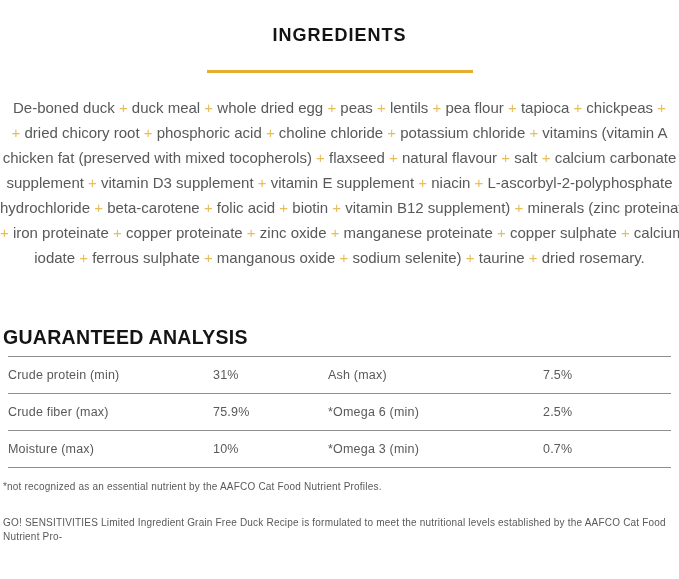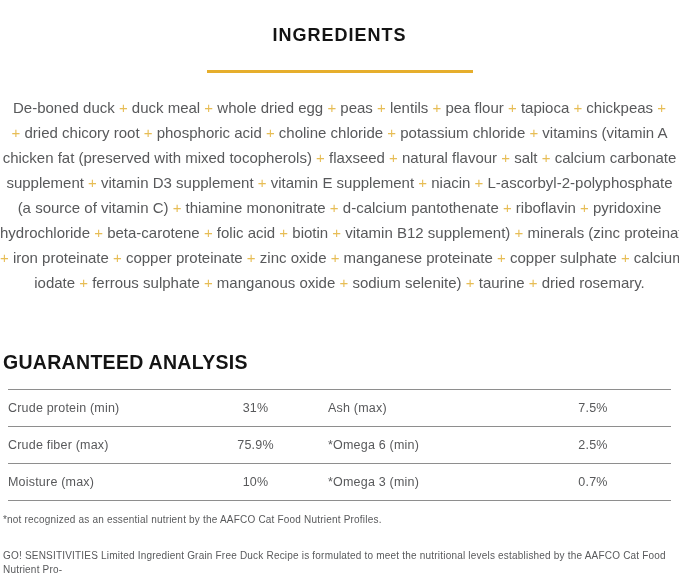--- a/index.html
+++ b/index.html
@@ -35,21 +35,21 @@
   .ing-line {
     text-align: center;
     font-size: 15px;
     line-height: 25px;
     color: var(--gray, #58595b);
     white-space: nowrap;
   }
   .plus { color: var(--plus, #e7bd55); }
   
   .ga-title {
-    margin: 56px 0 16px 3px;
+    margin: 56px 0 8px 3px;
     font-size: 19.5px;
     font-weight: 800;
     letter-spacing: 0.3px;
     line-height: 22px;
     color: #141414;
   }
   .ga-table {
     margin-top: 6px;
     padding: 0 8px;
   }
@@ -57,21 +57,21 @@
     display: grid;
     grid-template-columns: 205px 85px 30px 215px 100px 1fr;
     align-items: center;
     height: 36px;
     border-top: 1px solid var(--line, #8e8e8e);
     font-size: 12.5px;
     color: var(--gray, #58595b);
     letter-spacing: 0.2px;
   }
   .ga-row:last-child { border-bottom: 1px solid var(--line, #8e8e8e); }
-  .ga-value { text-align: center; }
+  .ga-value { }
   
   .footnote {
     margin: 13px 0 8px 3px;
     font-size: 10px;
     letter-spacing: 0.2px;
     color: var(--gray, #58595b);
   }
   .footer {
     margin: 24px 0 0 3px;
     font-size: 10px;
@@ -87,21 +87,20 @@
 
   <h1 class="title">INGREDIENTS</h1>
 
   <div class="gold-rule"></div>
 
   <div class="ingredients">
       <div class="ing-line">De-boned duck <span class="plus">+</span> duck meal <span class="plus">+</span> whole dried egg <span class="plus">+</span> peas <span class="plus">+</span> lentils <span class="plus">+</span> pea flour <span class="plus">+</span> tapioca <span class="plus">+</span> chickpeas <span class="plus">+</span></div>
       <div class="ing-line"><span class="plus">+</span> dried chicory root <span class="plus">+</span> phosphoric acid <span class="plus">+</span> choline chloride <span class="plus">+</span> potassium chloride <span class="plus">+</span> vitamins (vitamin A</div>
       <div class="ing-line">chicken fat (preserved with mixed tocopherols) <span class="plus">+</span> flaxseed <span class="plus">+</span> natural flavour <span class="plus">+</span> salt <span class="plus">+</span> calcium carbonate</div>
       <div class="ing-line">supplement <span class="plus">+</span> vitamin D3 supplement <span class="plus">+</span> vitamin E supplement <span class="plus">+</span> niacin <span class="plus">+</span> L-ascorbyl-2-polyphosphate</div>
-      <div class="ing-line">(a source of vitamin C) <span class="plus">+</span> thiamine mononitrate <span class="plus">+</span> d-calcium pantothenate <span class="plus">+</span> riboflavin <span class="plus">+</span> pyridoxine</div>
       <div class="ing-line">hydrochloride <span class="plus">+</span> beta-carotene <span class="plus">+</span> folic acid <span class="plus">+</span> biotin <span class="plus">+</span> vitamin B12 supplement) <span class="plus">+</span> minerals (zinc proteinate</div>
       <div class="ing-line"><span class="plus">+</span> iron proteinate <span class="plus">+</span> copper proteinate <span class="plus">+</span> zinc oxide <span class="plus">+</span> manganese proteinate <span class="plus">+</span> copper sulphate <span class="plus">+</span> calcium</div>
       <div class="ing-line">iodate <span class="plus">+</span> ferrous sulphate <span class="plus">+</span> manganous oxide <span class="plus">+</span> sodium selenite) <span class="plus">+</span> taurine <span class="plus">+</span> dried rosemary.</div>
     </div>
 
   <h2 class="ga-title">GUARANTEED ANALYSIS</h2>
 
   <div class="ga-table">
       <div class="ga-row">
         <div class="ga-label">Crude protein (min)</div>

